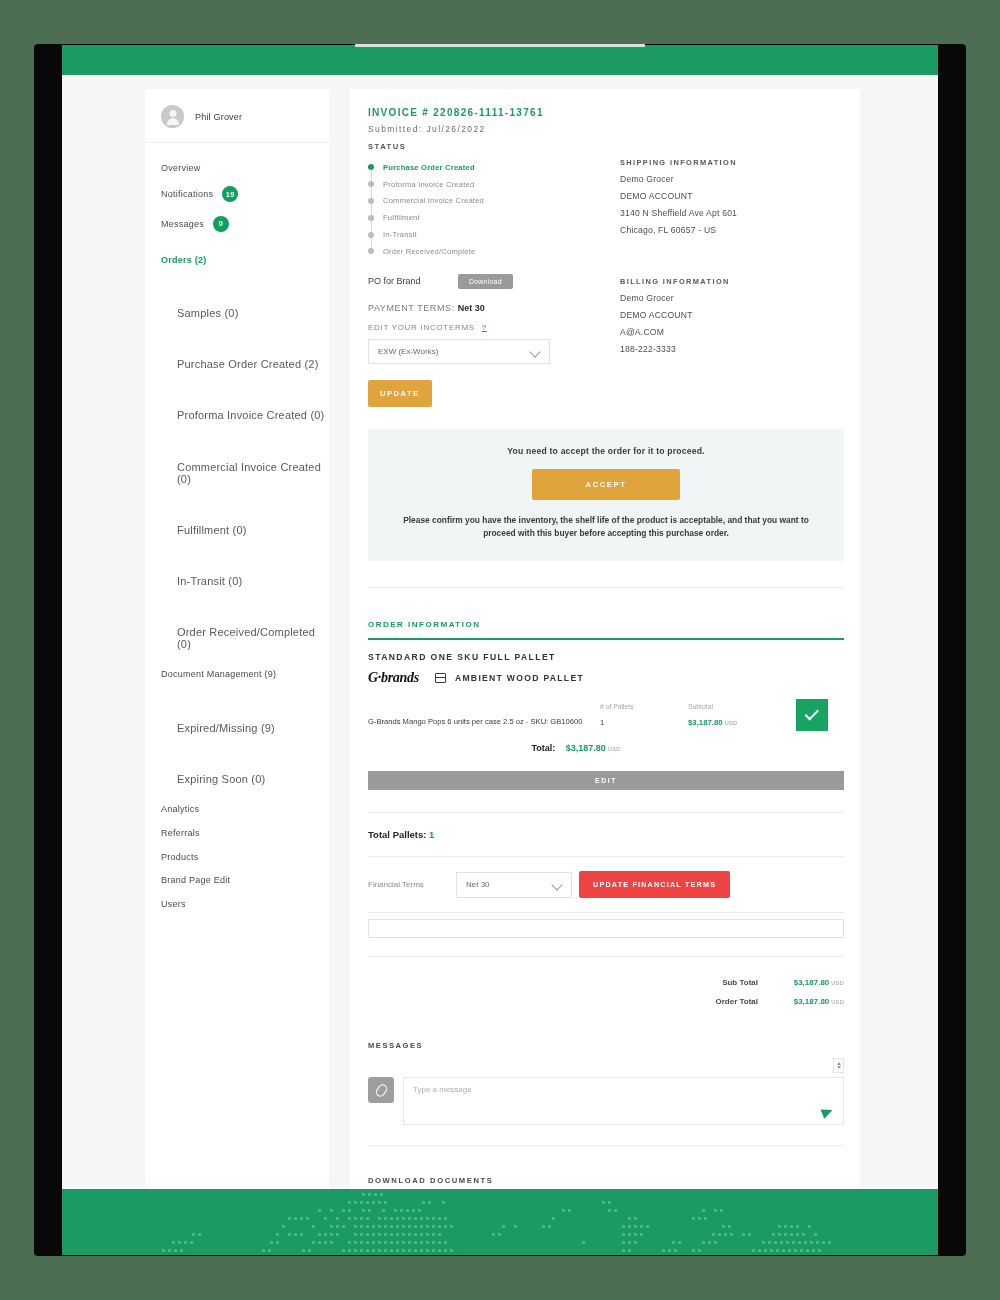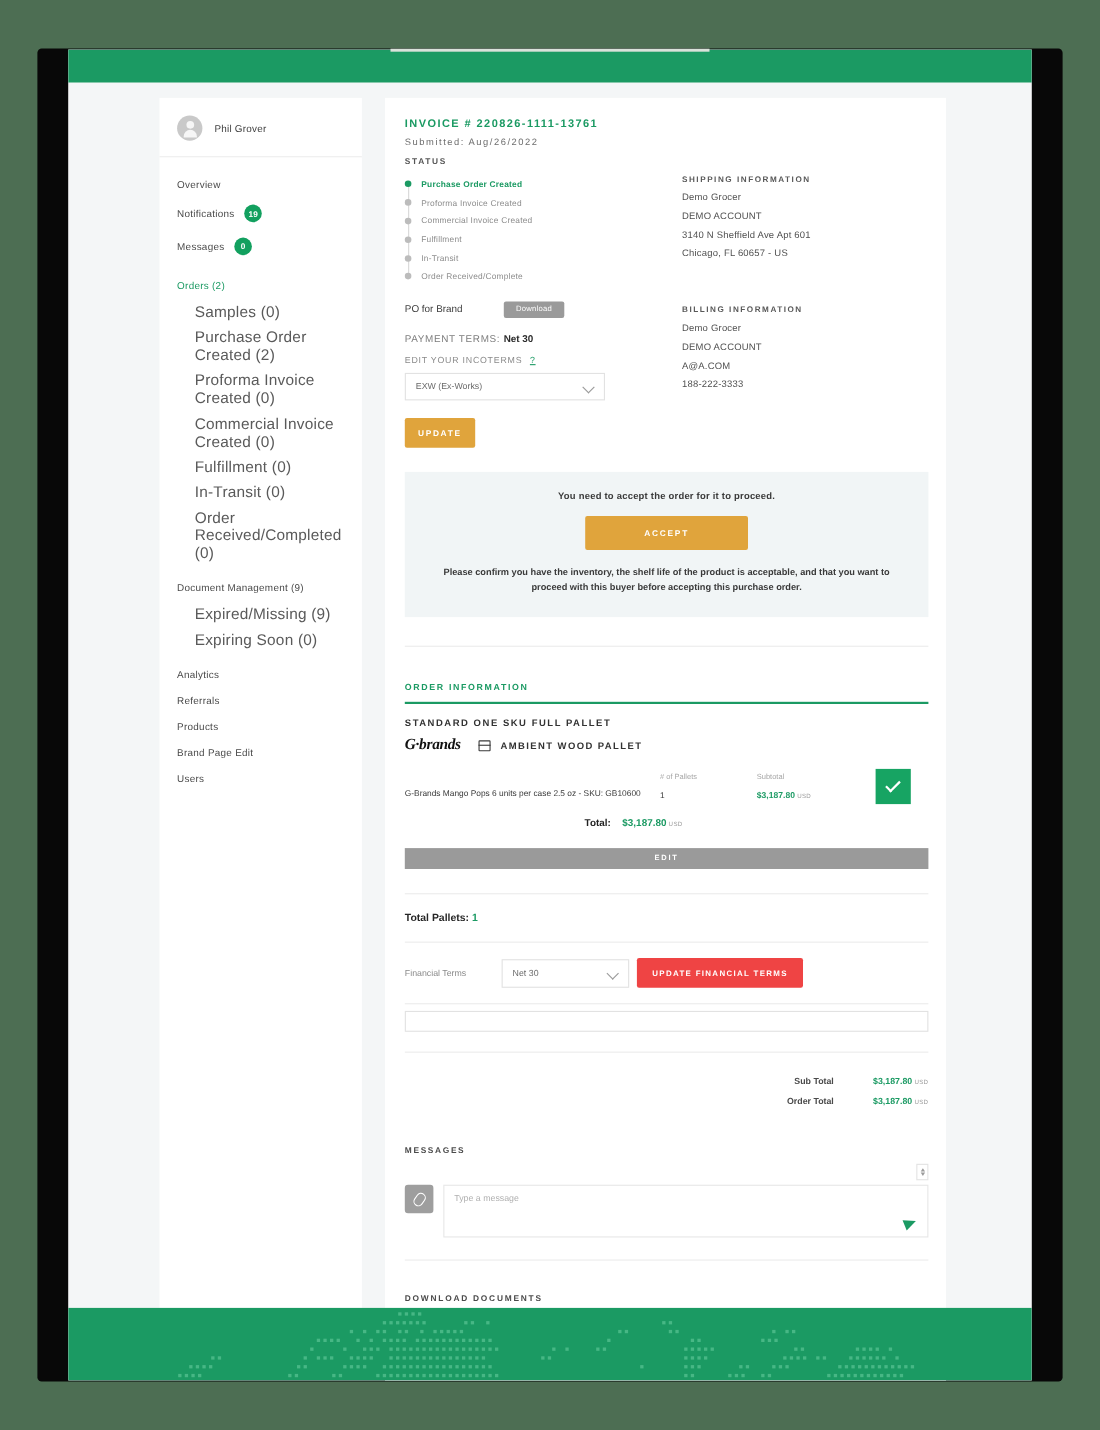--- a/index.html
+++ b/index.html
@@ -76,28 +76,28 @@
     width: 12px; height: 7px; border-radius: 6px 6px 0 0; background: #f6f6f6;
   }
   .profile-name { margin-left: 11px; font-size: 9px; color: #3d3d3d; letter-spacing:.2px;}
   .side-divider { height: 1px; background: #ededed; margin: 0 0 13px 0; }
 
   .nav { padding-left: 16px; }
   .nav-item {
     font-size: 9px; color: #4a4a4a; letter-spacing: .25px;
     padding: 6.8px 0; display: flex; align-items: center;
   }
-  .nav-item.green { color: #1b9a63; }
+  .nav-item.green { color: #1b9a63; font-weight: bold; }
   .badge {
     display: inline-flex; align-items: center; justify-content: center;
     min-width: 16px; height: 16px; border-radius: 50%;
     background: #12a05f; color: #fff; font-size: 7.5px;
     margin-left: 9px; font-weight: 700; padding: 0 3px;
   }
-  .nav-sub { font-size: 14px; color: #5a5a5a; padding: 3.6px 0 3.6px 16px; letter-spacing:.2px;}
+  .nav-sub { font-size: 11px; color: #5a5a5a; padding: 3.6px 0 3.6px 16px; letter-spacing:.2px;margin-top:32px;}
   .nav-group-top { margin-top: 9px; }
 
   
   .main {
     flex: none; width: 510px; margin-left: 21px;
     background: #ffffff; min-height: 1110px;
     padding: 18px 16px 30px 18px;
   }
 
   .inv-title { font-size: 10px; font-weight: 700; color: #1b9a63; letter-spacing: 1.3px; }
@@ -321,21 +321,21 @@
             </div>
             <div class="nav-item">
               <span>Users</span>
             </div>
           </nav>
         </aside>
 
         <main class="main">
 
           <div class="inv-title">INVOICE # 220826-1111-13761</div>
-          <div class="inv-sub">Submitted: Aug/26/2022</div>
+          <div class="inv-sub">Submitted: Jul/26/2022</div>
 
           <div class="cols">
             <div class="col-left">
               <div class="sec-label">STATUS</div>
 
               <div class="status-list">
                 <div class="status-row active">
                   <span class="dot"></span>
                   <span class="status-txt">Purchase Order Created</span>
                 </div>

